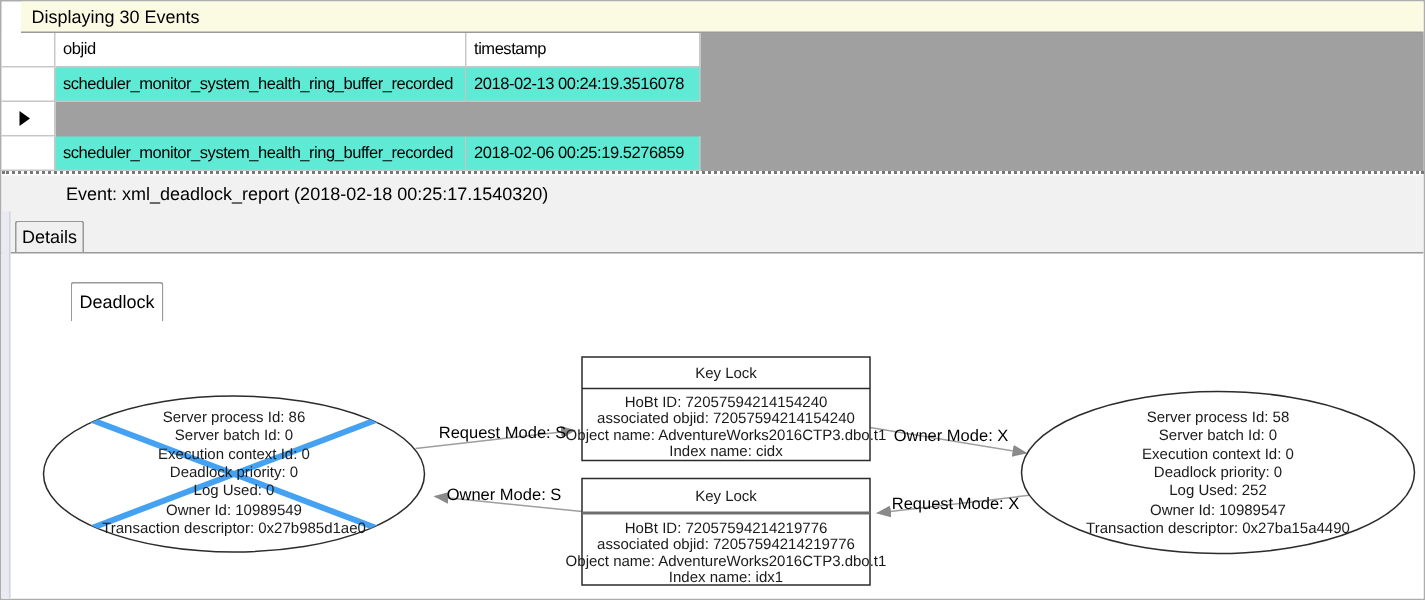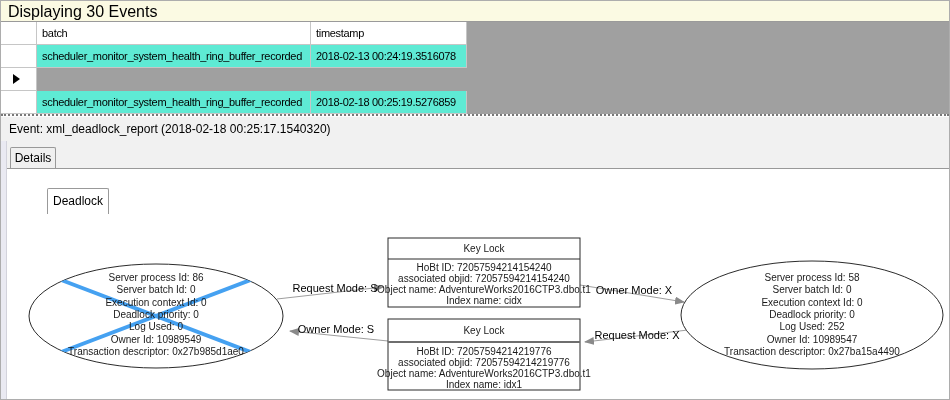--- a/index.html
+++ b/index.html
@@ -3,23 +3,23 @@
 <meta charset="utf-8">
 <style>
   html,body{margin:0;padding:0;background:#fff;}
   .window{
     position:relative;width:950px;height:400px;overflow:hidden;
     font-family:"Liberation Sans",sans-serif;color:#000;background:#fff;
     box-shadow:inset 0 0 0 1px #ADADAD;
   }
   
   .info-bar{
-    position:absolute;left:1px;top:1px;right:1px;height:21px;
+    position:absolute;left:14px;top:1px;right:1px;height:21px;
     background:var(--info_bar,#FBFAE3);border-bottom:1px solid #9A9A9A;
-    font-size:16px;line-height:21px;padding-left:7px;box-sizing:border-box;
+    font-size:12px;line-height:21px;padding-left:7px;box-sizing:border-box;
   }
   
   .grid-backdrop{position:absolute;left:1px;top:22px;right:1px;height:93px;background:var(--grid_filler,#A0A0A0);}
   
   .grid{position:absolute;left:1px;top:22px;width:466px;font-size:11px;letter-spacing:-0.3px;}
   .g-row{display:flex;height:23px;}
   .g-sel{width:36px;box-sizing:border-box;background:#FFFFFF;border-right:1px solid #C6C6C6;border-bottom:1px solid #C6C6C6;position:relative;}
   .g-cells{display:flex;position:relative;}
   .g-name{width:274px;}
   .g-ts{width:156px;}
@@ -30,21 +30,21 @@
   .g-header .g-name,.g-header .g-ts{background:#fff;line-height:22px;}
   .g-row.sel .g-name,.g-row.sel .g-ts{background:var(--selection,#3E9CF6);color:#fff;}
   .g-row.sel .g-cells{outline:1px dotted #1b1b1b;outline-offset:-2px;margin-top:36px;}
   .tri{
     position:absolute;left:12px;top:6px;width:0;height:0;
     border-left:7px solid #000;border-top:5px solid transparent;border-bottom:5px solid transparent;
   }
   
   .splitter{position:absolute;left:1px;right:1px;top:114px;height:3px;background:#FCFCFC;border-top:2px dotted #787878;box-sizing:border-box;}
   
-  .lower-chrome{position:absolute;left:1px;right:1px;top:117px;height:52px;background:#F1F1F1;}
+  .lower-chrome{position:absolute;left:1px;right:1px;top:117px;height:52px;background:#F1F1F1;padding-left:35px;}
   .event-bar{font-size:12px;line-height:24px;padding-left:8px;}
   .tab{
     position:absolute;box-sizing:border-box;font-size:12px;text-align:center;
     border:1px solid #999;border-bottom:none;border-radius:2px 2px 0 0;cursor:default;
   }
   .tab-details{left:10px;top:147px;height:21px;width:46px;line-height:20px;background:#F0F0F0;z-index:1;}
   .tab-deadlock{left:47px;top:143px;height:26px;width:62px;line-height:24px;background:#fff;z-index:3;margin-top:45px;}
   
   .pane{position:absolute;left:1px;right:1px;top:168px;bottom:1px;background:#fff;border-top:1px solid #999;z-index:2;}
   .left-strip{position:absolute;left:1px;top:141px;bottom:1px;width:5px;background:#EAEAF2;border-right:1px solid #D3D3DC;z-index:4;}
@@ -67,21 +67,21 @@
   <div class="info-bar">
     <span>Displaying 30 Events</span>
   </div>
 
   <div class="grid-backdrop"></div>
 
   <div class="grid">
     <div class="g-row g-header">
       <div class="g-sel"></div>
       <div class="g-cells">
-        <div class="g-name">batch</div>
+        <div class="g-name">objid</div>
         <div class="g-ts">timestamp</div>
       </div>
     </div>
     <div class="g-row">
       <div class="g-sel"></div>
       <div class="g-cells">
         <div class="g-name">scheduler_monitor_system_health_ring_buffer_recorded</div>
         <div class="g-ts">2018-02-13 00:24:19.3516078</div>
       </div>
     </div>
@@ -90,21 +90,21 @@
         <span class="tri"></span>
       </div>
       <div class="g-cells">
         <div class="g-name">xml_deadlock_report</div>
       </div>
     </div>
     <div class="g-row">
       <div class="g-sel"></div>
       <div class="g-cells">
         <div class="g-name">scheduler_monitor_system_health_ring_buffer_recorded</div>
-        <div class="g-ts">2018-02-18 00:25:19.5276859</div>
+        <div class="g-ts">2018-02-06 00:25:19.5276859</div>
       </div>
     </div>
   </div>
 
   <div class="splitter"></div>
 
   <div class="lower-chrome">
     <div class="event-bar">Event: xml_deadlock_report (2018-02-18 00:25:17.1540320)</div>
   </div>
 

